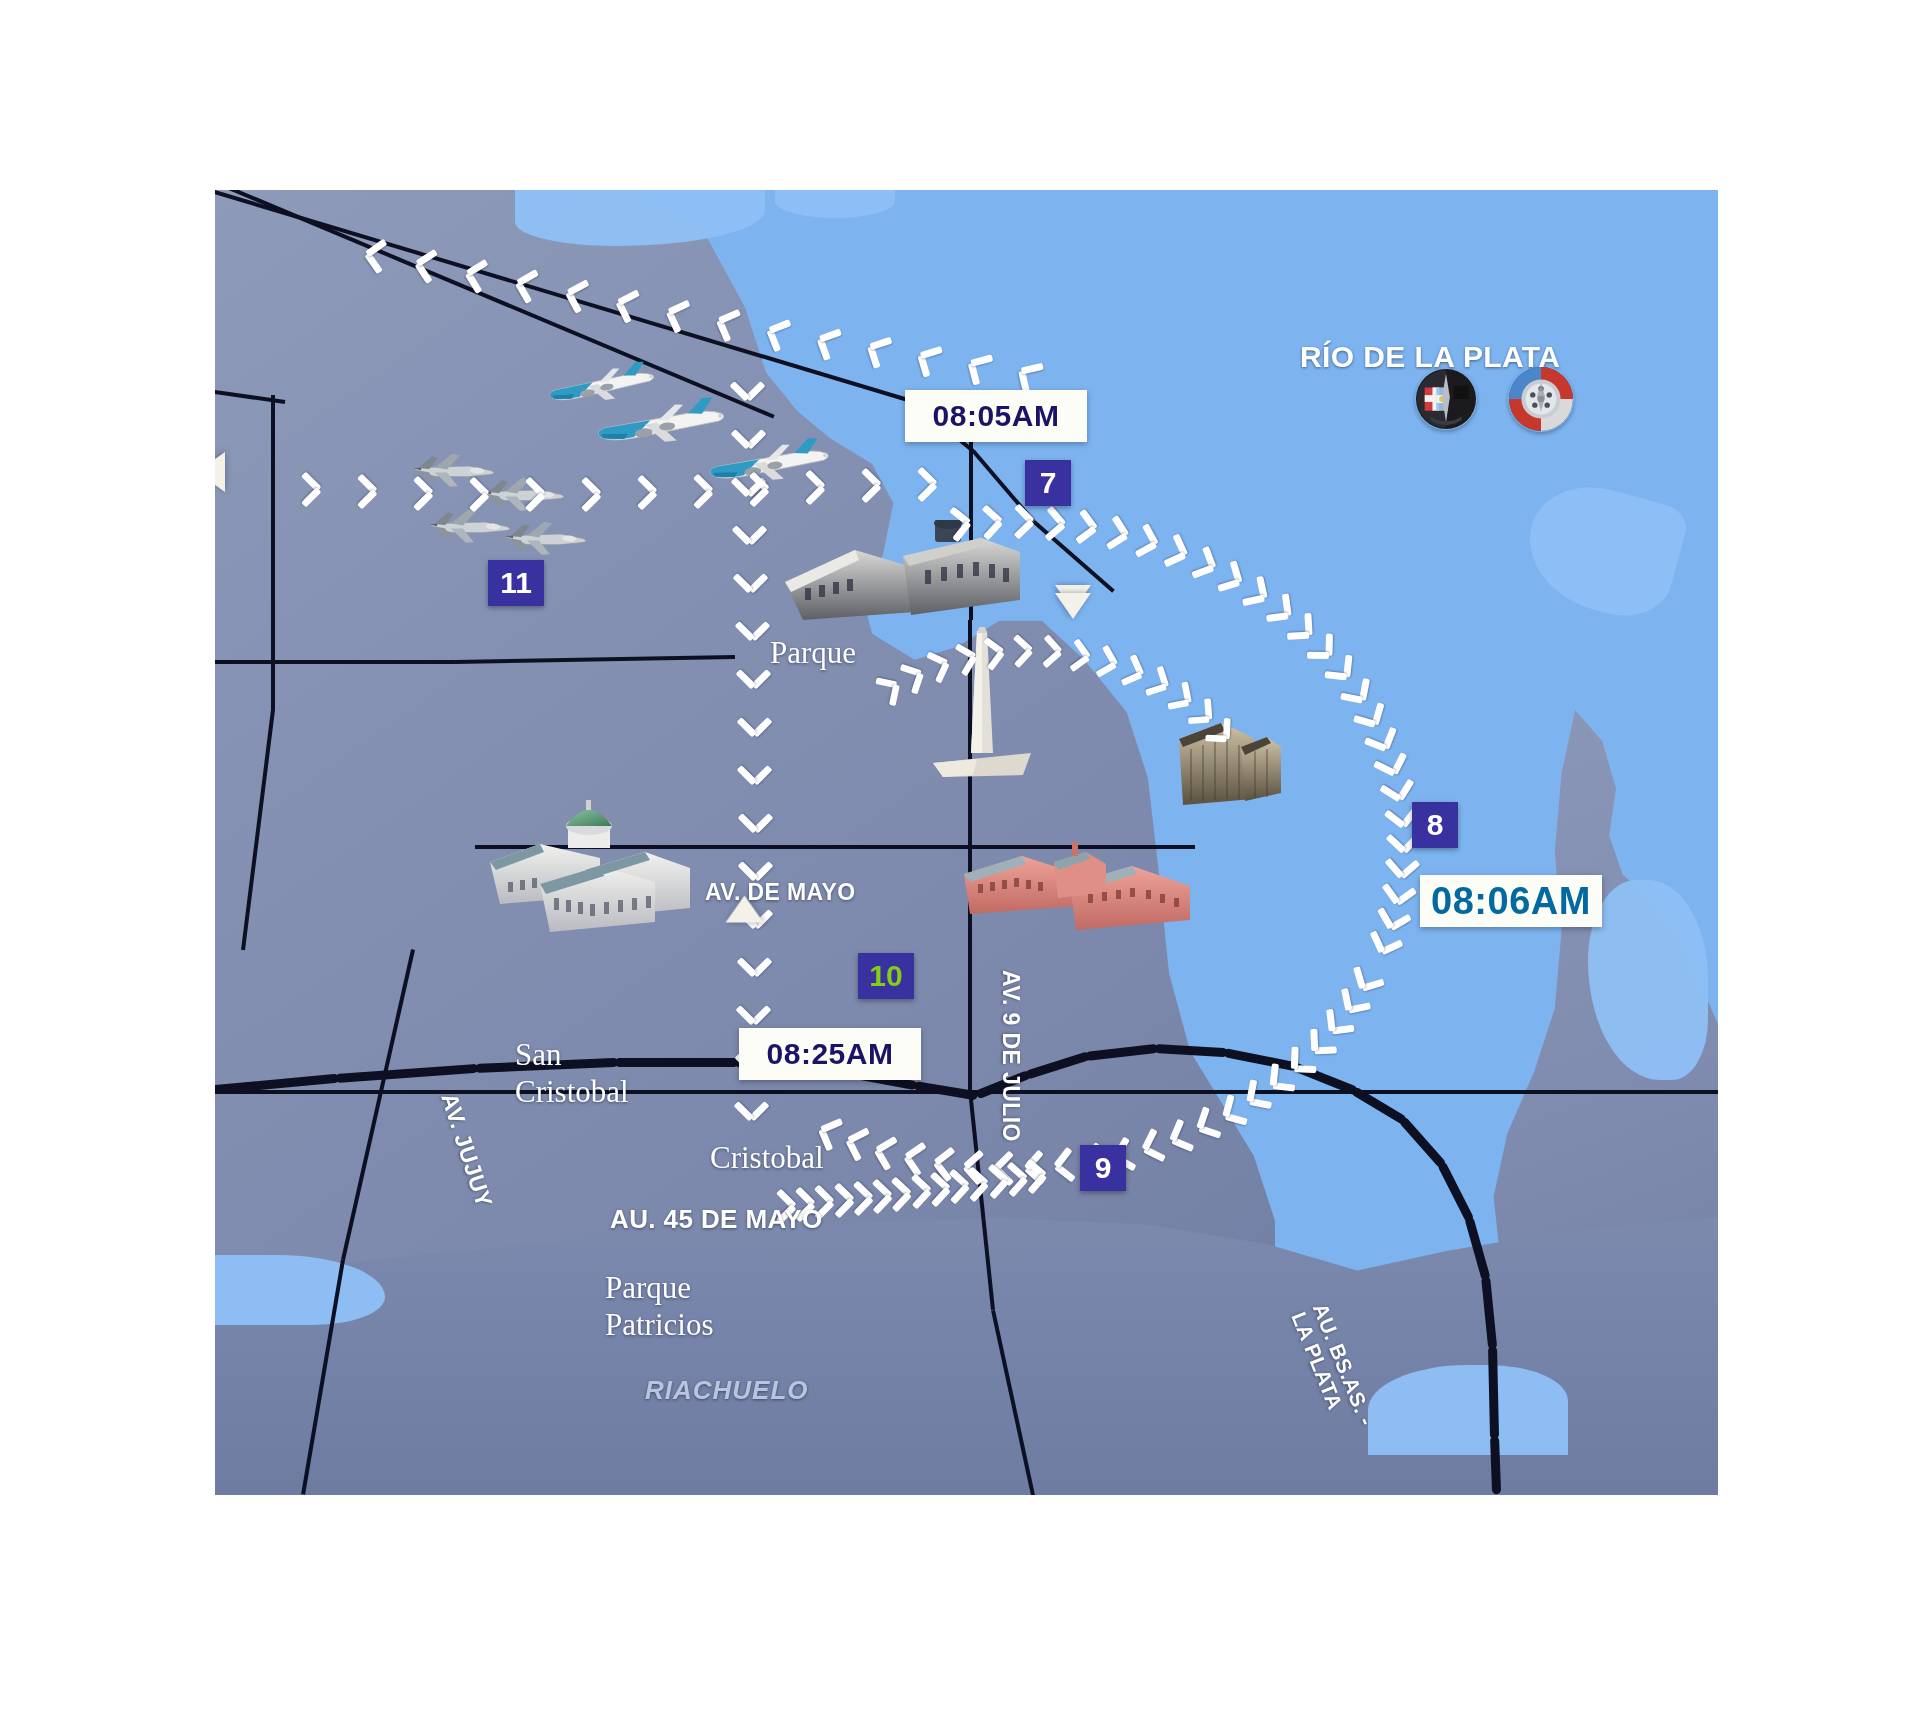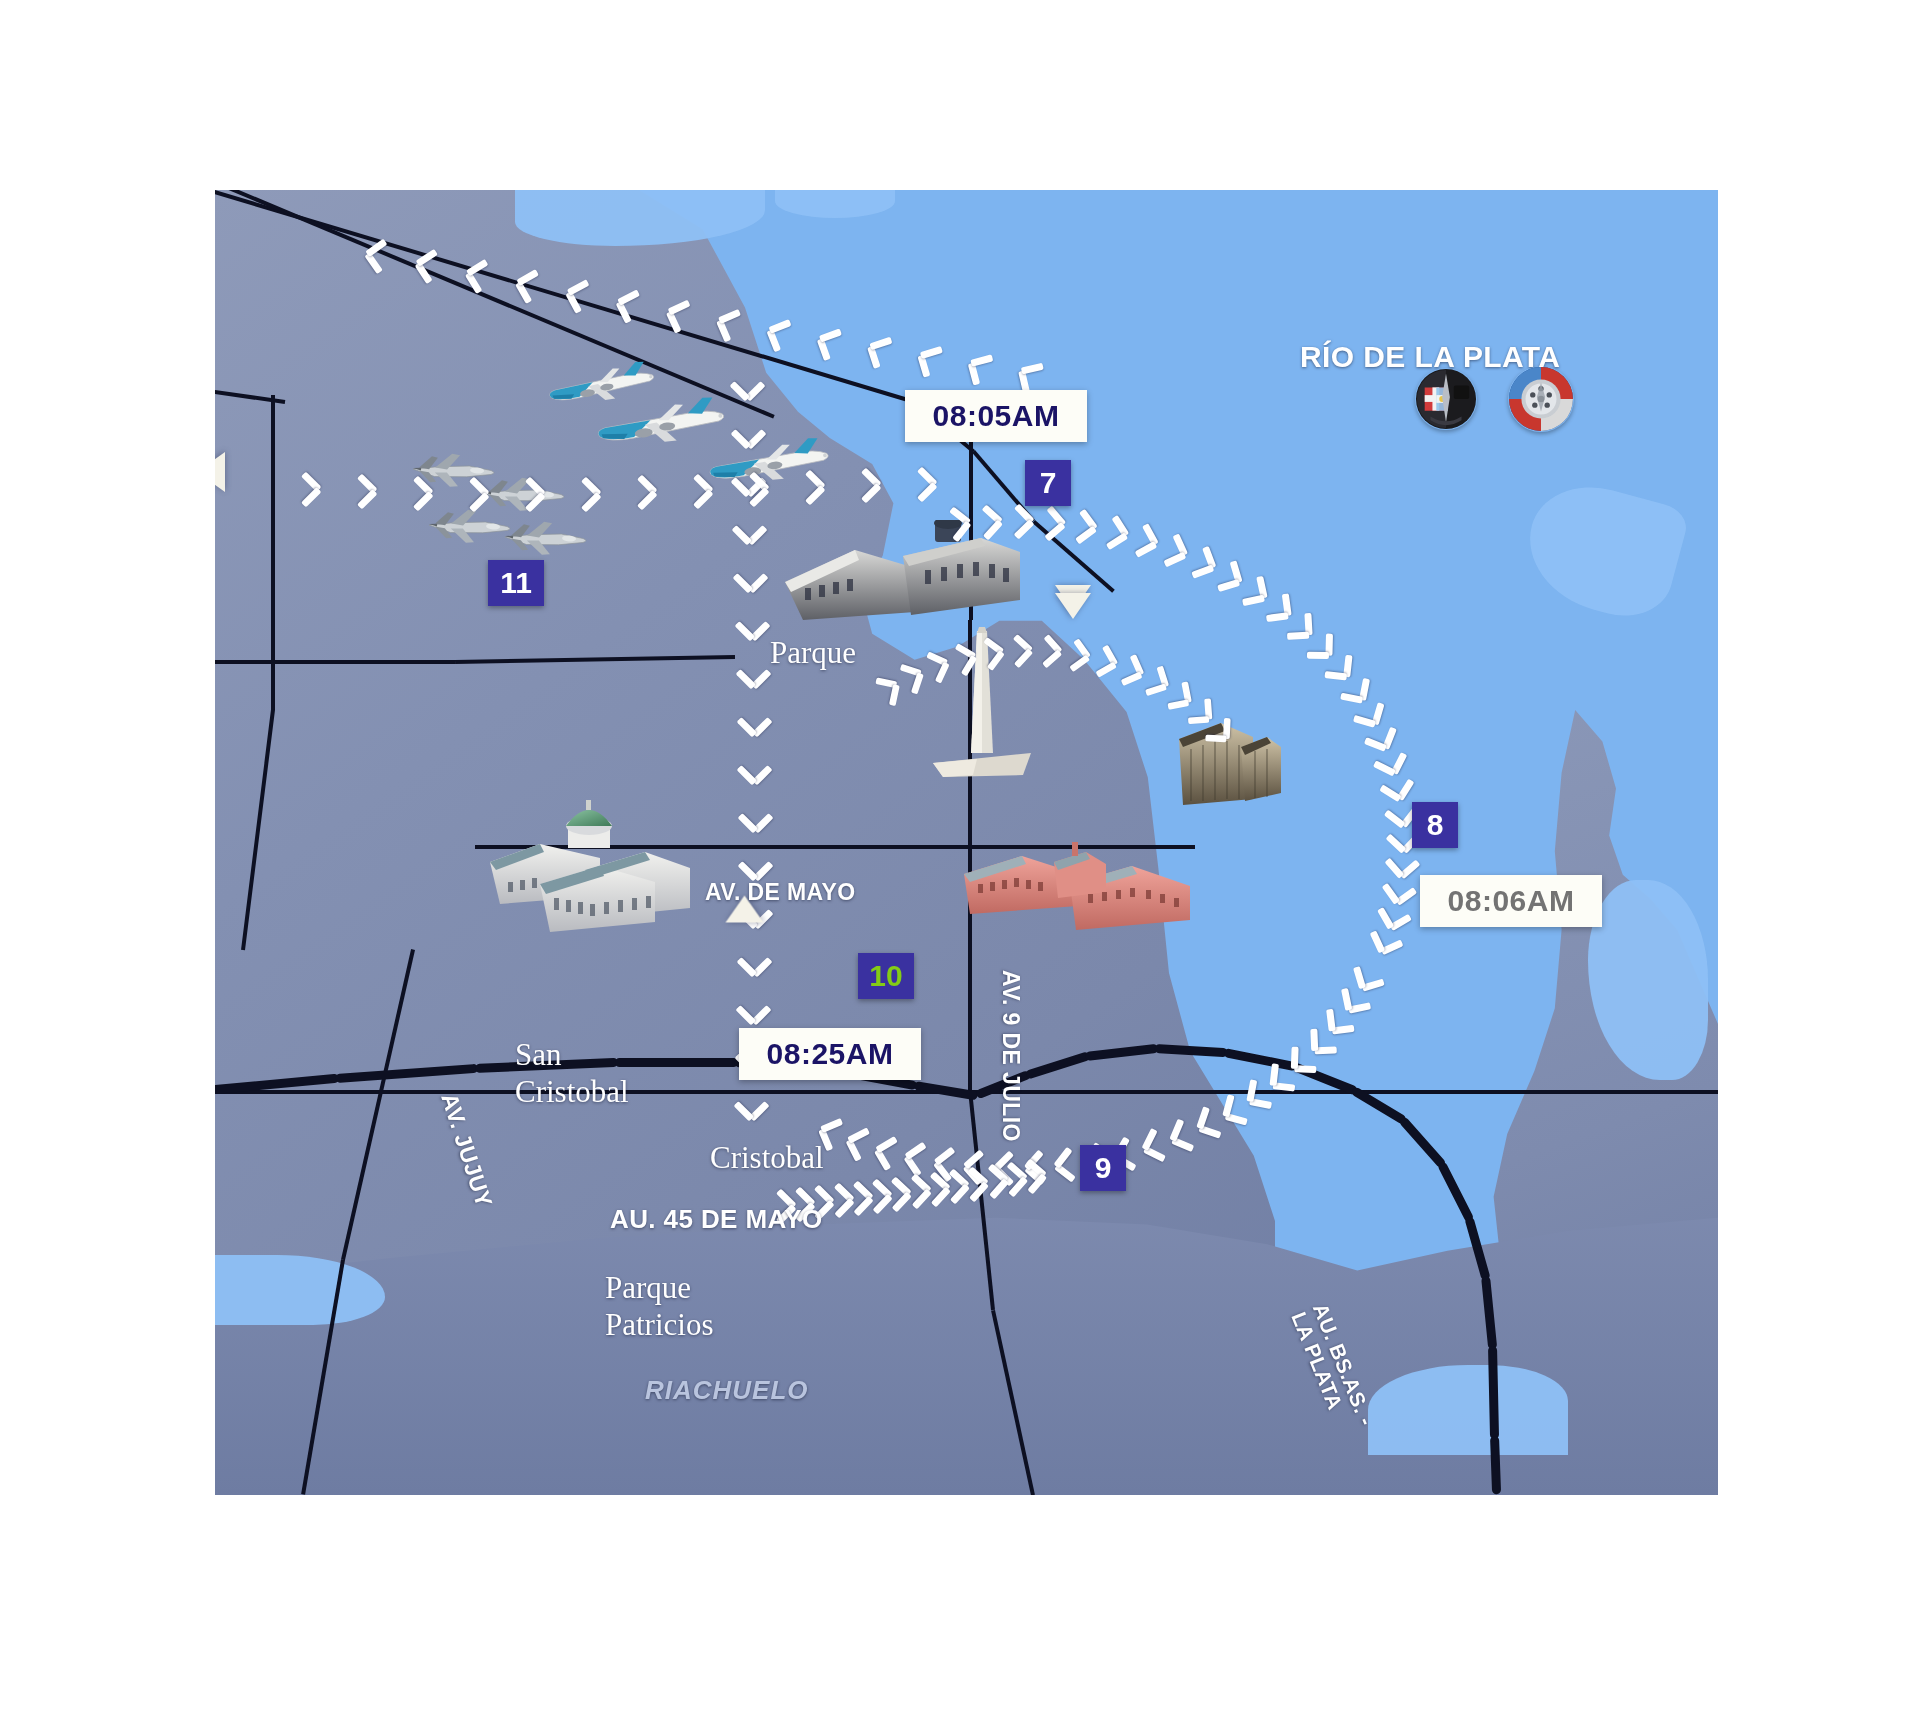--- a/index.html
+++ b/index.html
@@ -490,21 +490,21 @@
     <div id="badges">
         <div class="badge" style="left: 810px; top: 270px; width: 46px; height: 46px; font-size: 30px; background: rgb(58, 49, 160); color: rgb(255, 255, 255);">7</div>
         <div class="badge" style="left: 1197px; top: 612px; width: 46px; height: 46px; font-size: 30px; background: rgb(58, 49, 160); color: rgb(255, 255, 255);">8</div>
         <div class="badge" style="left: 865px; top: 955px; width: 46px; height: 46px; font-size: 30px; background: rgb(58, 49, 160); color: rgb(255, 255, 255);">9</div>
         <div class="badge" style="left: 643px; top: 763px; width: 56px; height: 46px; font-size: 30px; background: rgb(58, 49, 160); color: #84cc16;">10</div>
         <div class="badge" style="left: 273px; top: 370px; width: 56px; height: 46px; font-size: 30px; background: rgb(58, 49, 160); color: rgb(255, 255, 255);">11</div>
       </div>
 
     <div id="times">
         <div class="timechip" style="left: 690px; top: 200px; width: 182px; height: 52px; font-size: 30px; background: rgb(253, 253, 247); color: rgb(27, 20, 102);">08:05AM</div>
-        <div class="timechip" style="left: 1205px; top: 685px; width: 182px; height: 52px; font-size: 30px; background: rgb(253, 253, 247); color: #737373;">08:06AM</div>
+        <div class="timechip" style="left: 1205px; top: 685px; width: 182px; height: 52px; font-size: 38px; background: rgb(253, 253, 247); color: #0369a1;">08:06AM</div>
         <div class="timechip" style="left: 524px; top: 838px; width: 182px; height: 52px; font-size: 30px; background: rgb(253, 253, 247); color: rgb(27, 20, 102);">08:25AM</div>
       </div>
 
     <div id="emblems">
         <div class="emblem" style="left: 1200px; top: 178px; width: 62px; height: 62px;"><svg width="62" height="62" viewBox="0 0 64 64">
         <circle cx="32" cy="32" r="31" fill="#1b1b1e"></circle>
         <path d="M32 2 A30 30 0 0 0 2 32 A30 30 0 0 0 32 62 Z" fill="#2a2a30"></path>
         <path d="M10 20 h22 v24 h-22 Z" fill="#d23b3b"></path>
         <path d="M10 20 h22 v24 h-22 Z" fill="none"></path>
         <rect x="10" y="28" width="22" height="7" fill="#f2f2f2"></rect>

